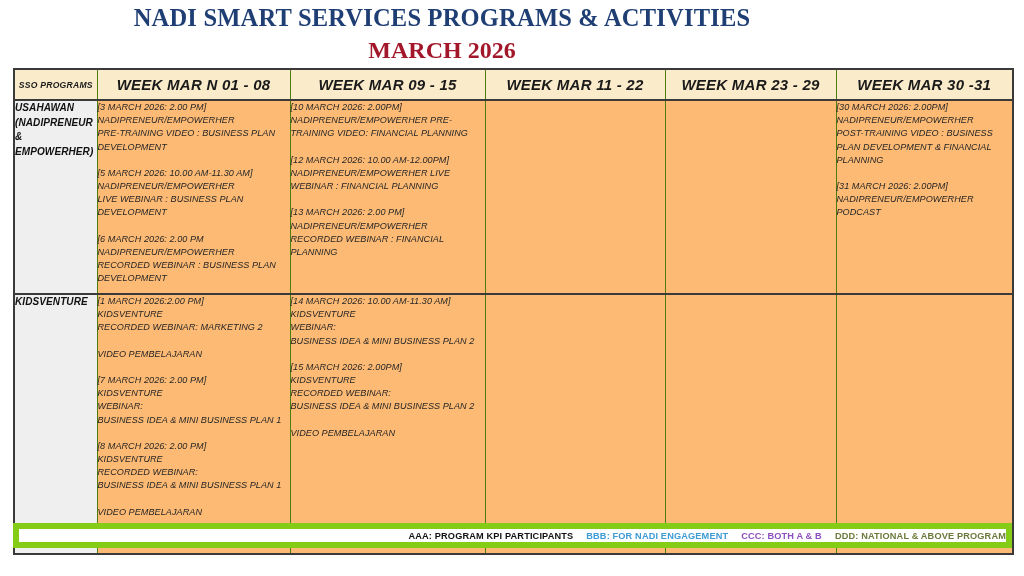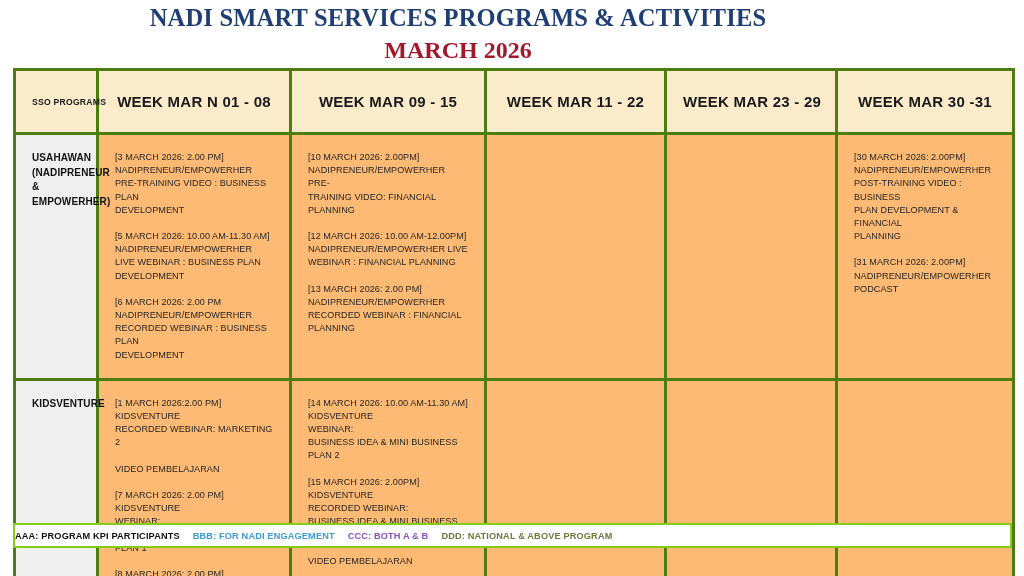--- a/index.html
+++ b/index.html
@@ -19,21 +19,21 @@
     position: relative;
     width: 1024px;
     height: 576px;
     background: #ffffff;
   }
 
   
   .title-block {
     position: absolute;
     top: 4px;
-    left: 16px;
+    left: 0;
     width: 884px;
     text-align: center;
   }
   .main-title {
     font-family: "Liberation Serif", serif;
     font-weight: bold;
     font-size: 24.5px;
     letter-spacing: 0.2px;
     color: #1f3f74;
     line-height: 1.15;
@@ -55,23 +55,24 @@
     position: absolute;
     left: 13px;
     top: 68px;
     width: 999px;
     border-collapse: collapse;
     table-layout: fixed;
     border: 2px solid #3a3a3a;
   }
   .cal-table th,
   .cal-table td {
-    border: 3px solid #4d7c0f;
+    border: 1px solid #4d7c0f;
     vertical-align: top;
-    padding: 16px;
+    padding: 0;
+    font-style: italic;
   }
   .cal-table thead th {
     background: #faeccb;
     border-bottom: 2px solid #3a3a3a;
     height: 29px;
     text-align: center;
     vertical-align: middle;
     font-size: 15px;
     font-weight: bold;
     letter-spacing: 0.25px;
@@ -110,25 +111,25 @@
   .cal-table .border-heavy-bottom { border-bottom: 2px solid #3a3a3a; }
 
   
   .legend-bar {
     position: absolute;
     left: 13px;
     top: 523px;
     width: 999px;
     height: 25px;
     background: #ffffff;
-    border: 2px solid #84cc16;
+    border: 6px solid #84cc16;
     box-sizing: border-box;
     display: flex;
     align-items: center;
-    justify-content: flex-start;
+    justify-content: flex-end;
   }
   .legend-inner {
     display: flex;
     align-items: baseline;
     white-space: nowrap;
     font-size: 9.2px;
     font-weight: bold;
     letter-spacing: 0.15px;
   }
   .legend-item { margin-right: 13px; }

